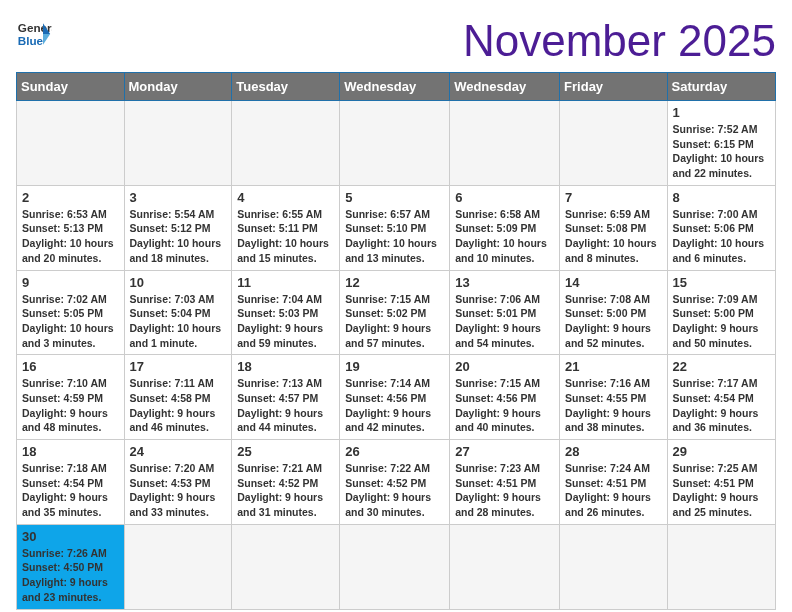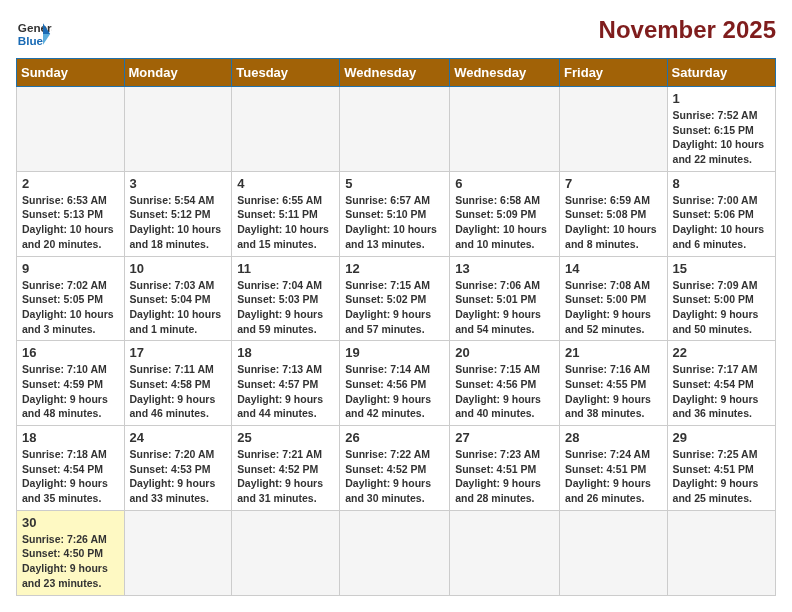--- a/index.html
+++ b/index.html
@@ -22,36 +22,36 @@
       gap: 4px;
     }
     .logo-icon {
       width: 36px;
       height: 36px;
     }
     .title-area {
       text-align: right;
     }
     .month-title {
-      font-size: 24px;
-      font-weight: bold;
-      color: #7f1d1d;
+      font-size: 44px;
+      font-weight: normal;
+      color: #4c1d95;
     }
     .location-title {
       font-size: 14px;
       color: #333;
     }
     .calendar {
       width: 100%;
       border-collapse: collapse;
       border: 1px solid #ccc;
       margin-top: 6px;
     }
     .calendar th {
-      background-color: #a16207;
+      background-color: #737373;
       color: #fff;
       font-size: 13px;
       font-weight: bold;
       padding: 6px 4px;
       text-align: left;
       border: 1px solid #2070aa;
     }
     .calendar td {
       vertical-align: top;
       border: 1px solid #ccc;
@@ -74,21 +74,21 @@
     .day-info {
       font-size: 10.5px;
       line-height: 1.4;
       color: #333;
       font-weight: bold;
     }
     .last-row td {
       background: #f5f5f5;
     }
     .last-row td.has-data {
-      background: #fef9c3;
+      background: #0ea5e9;
     }
   </style>
 </head>
 <body>
 
 <div class="header-area">
   <div class="logo">
     <svg class="logo-icon" viewBox="0 0 40 40">
       <text x="2" y="18" font-size="13" font-family="Arial" fill="#333" font-weight="bold">General</text>
       <text x="2" y="32" font-size="13" font-family="Arial" fill="#1a6bb5" font-weight="bold">Blue</text>

